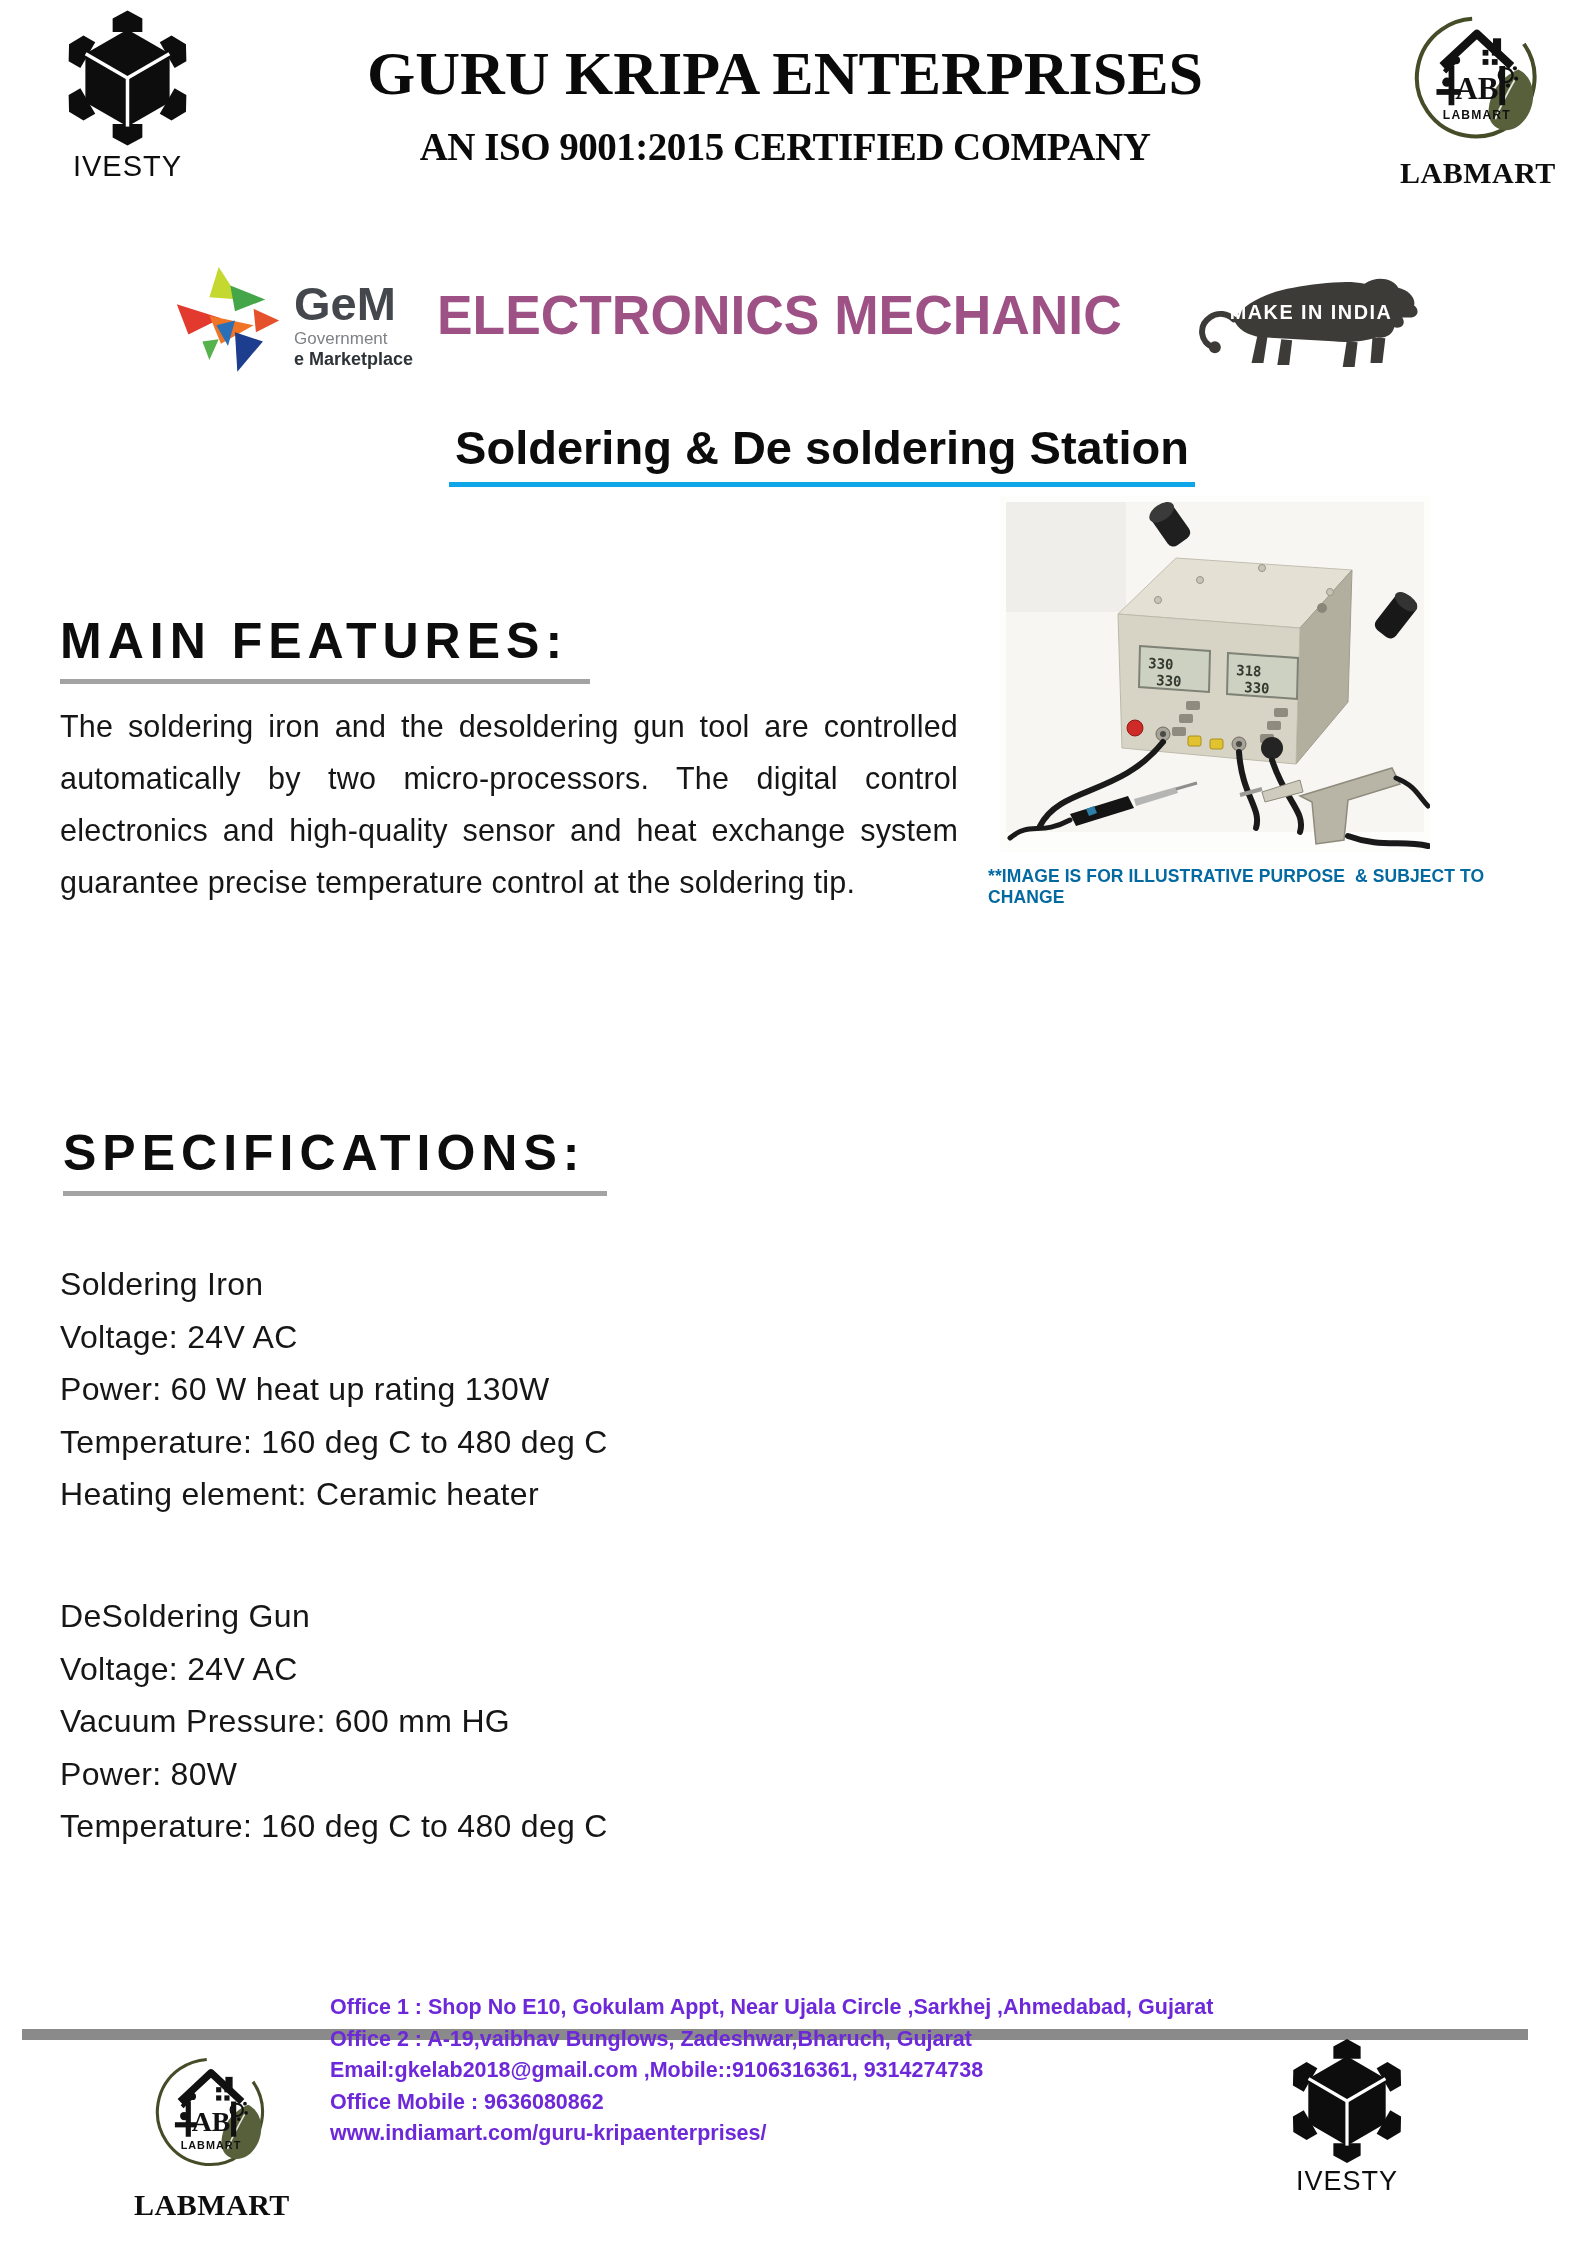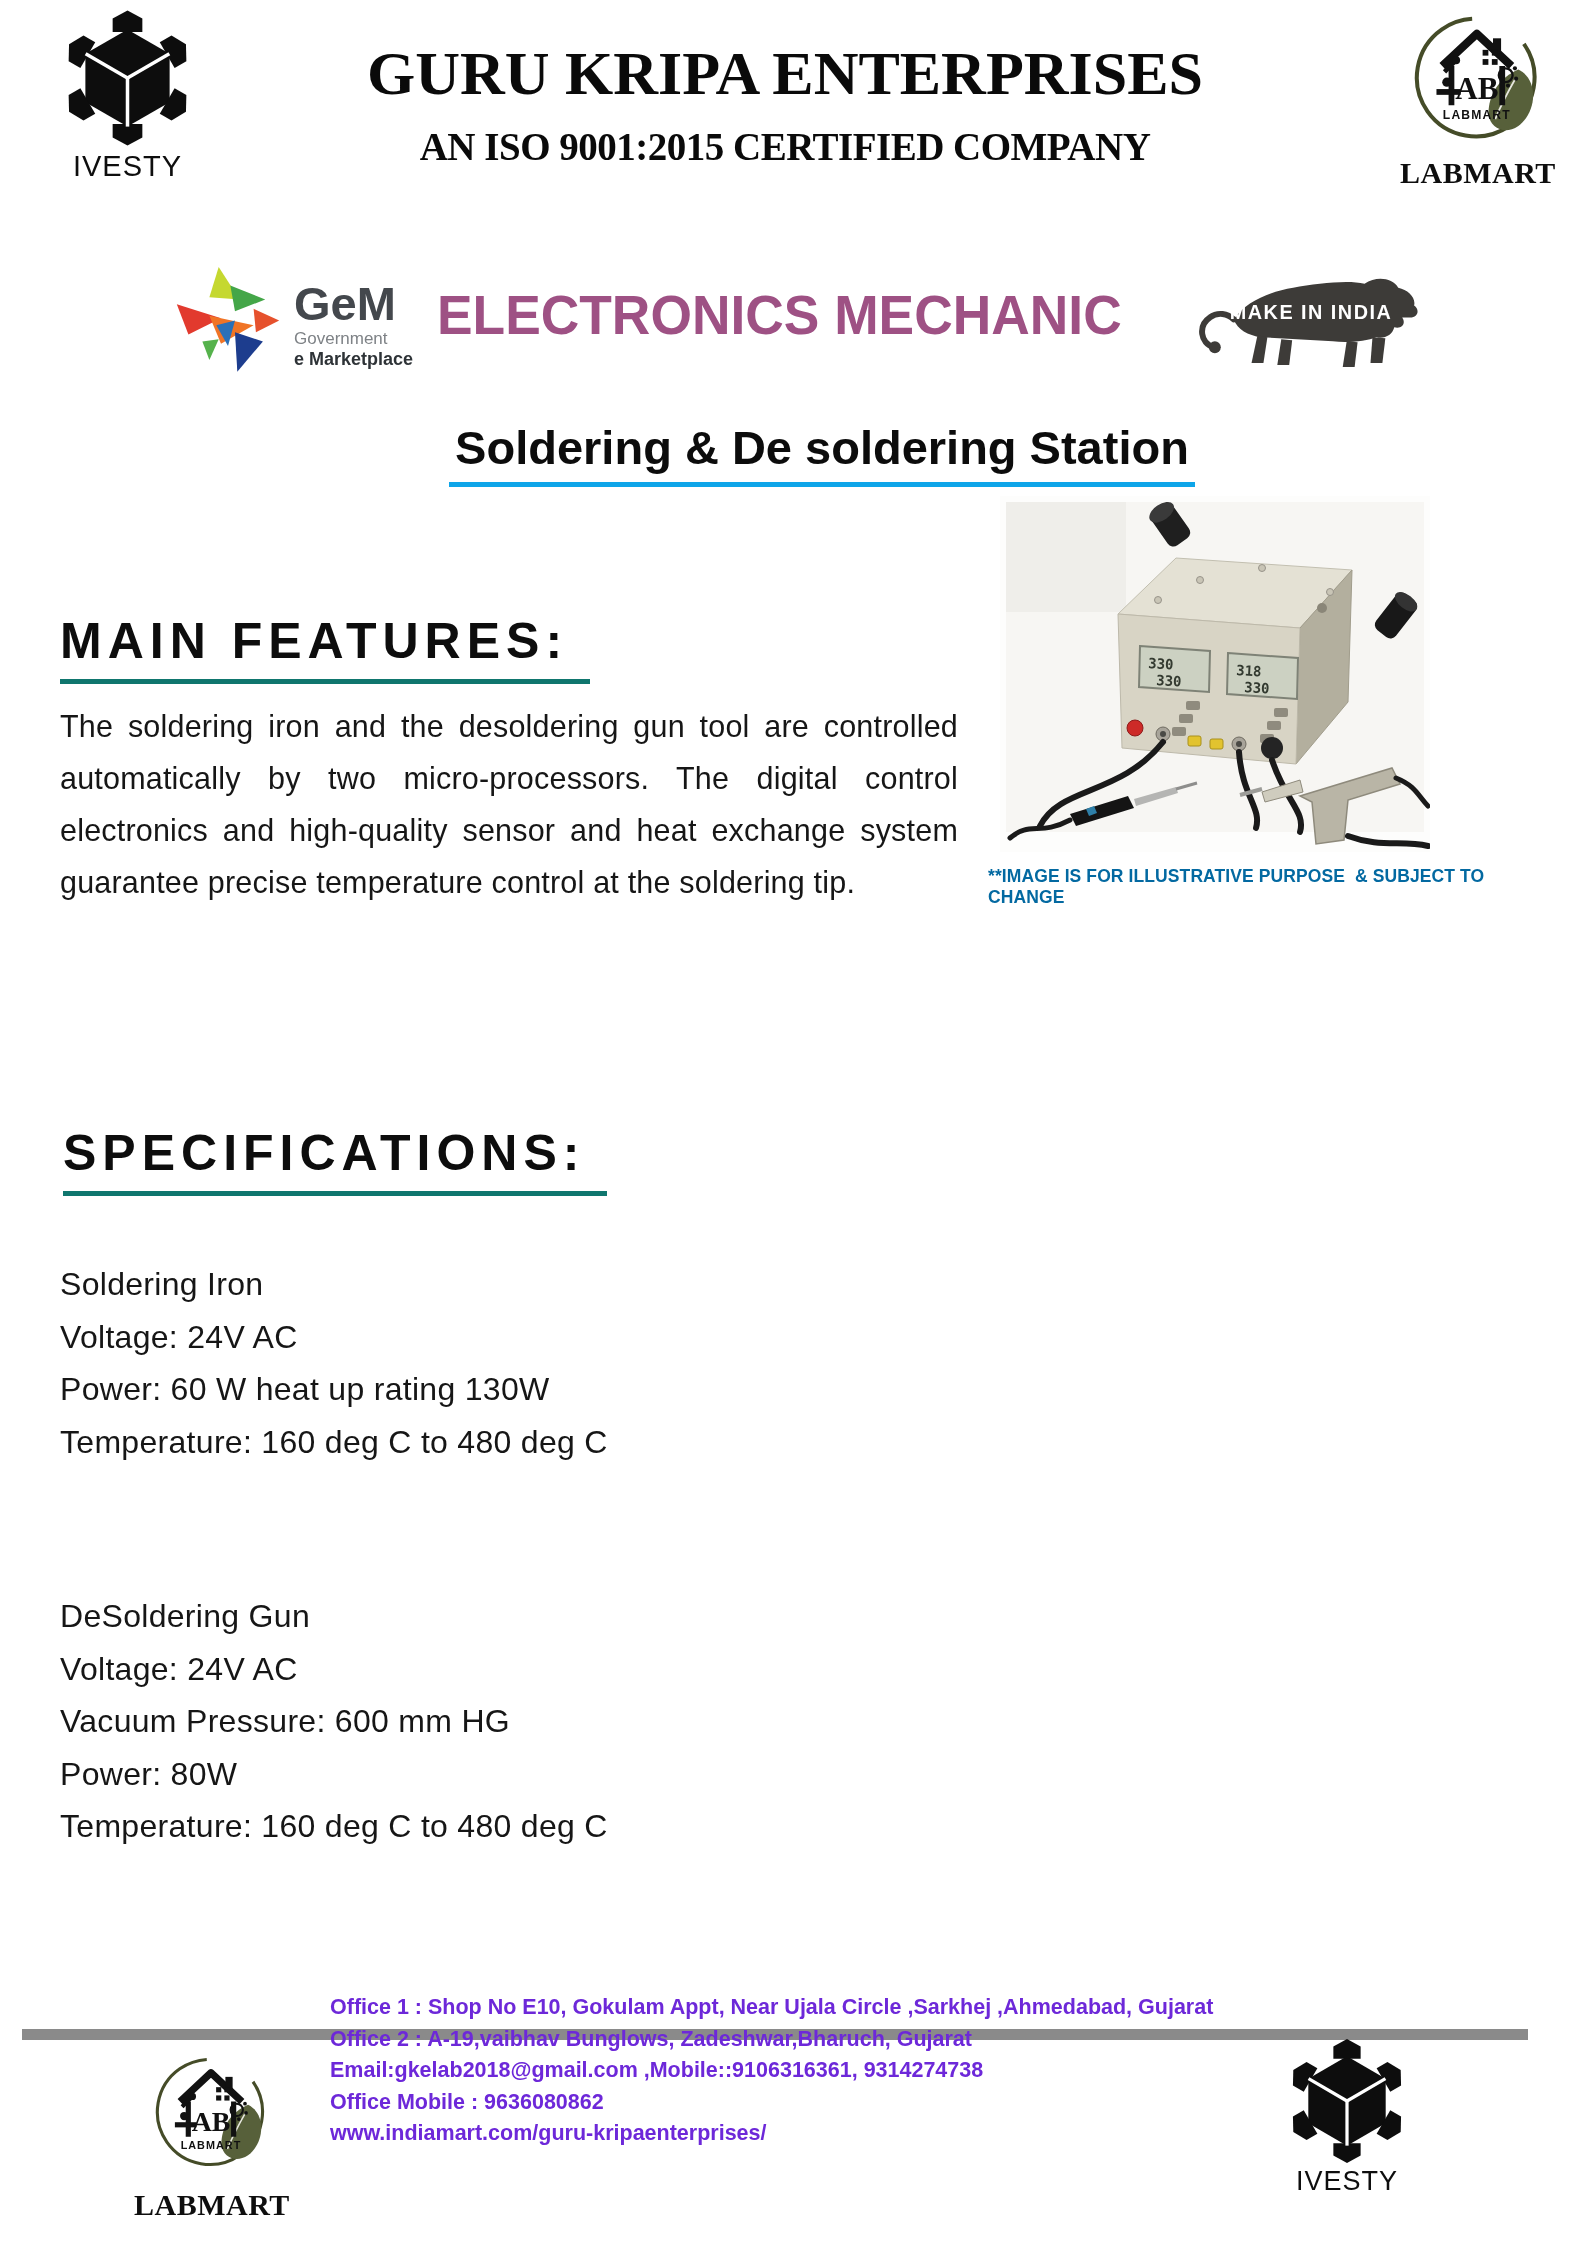--- a/index.html
+++ b/index.html
@@ -47,21 +47,21 @@
   
   .product-title-wrap{left:54px;top:420px;width:1536px;text-align:center;}
   .product-title{
     display:inline-block;font-size:47px;font-weight:bold;color:#0c0c0c;
     border-bottom:5px solid #0ea5e9;padding:0 6px 7px 6px;letter-spacing:0px;
   }
 
   
   .features-head,.spec-head{
     display:inline-block;font-size:50px;font-weight:bold;color:#0d0d0d;
-    letter-spacing:6px;border-bottom:5px solid #0f766e;padding:0 22px 9px 0;
+    letter-spacing:6px;border-bottom:5px solid #a3a3a3;padding:0 22px 9px 0;
     white-space:nowrap;
   }
   .features-head{left:60px;top:612px;}
   .features-body{
     left:60px;top:700px;width:898px;font-size:30.5px;line-height:52px;
     text-align:justify;color:#161616;letter-spacing:0.2px;
   }
 
   
   .product-figure{left:1000px;top:496px;}
@@ -260,20 +260,21 @@
 </div>
 <div class="abs figure-caption">**IMAGE IS FOR ILLUSTRATIVE PURPOSE  &amp; SUBJECT TO CHANGE</div>
 
 <div class="abs spec-head">SPECIFICATIONS:</div>
 
 <div class="abs spec-block spec-block-1">
   <div>Soldering Iron</div>
   <div>Voltage: 24V AC</div>
   <div>Power: 60 W heat up rating 130W</div>
   <div>Temperature: 160 deg C to 480 deg C</div>
+  <div>Heating element: Ceramic heater</div>
 </div>
 
 <div class="abs spec-block spec-block-2">
   <div>DeSoldering Gun</div>
   <div>Voltage: 24V AC</div>
   <div>Vacuum Pressure: 600 mm HG</div>
   <div>Power: 80W</div>
   <div>Temperature: 160 deg C to 480 deg C</div>
 </div>
 

